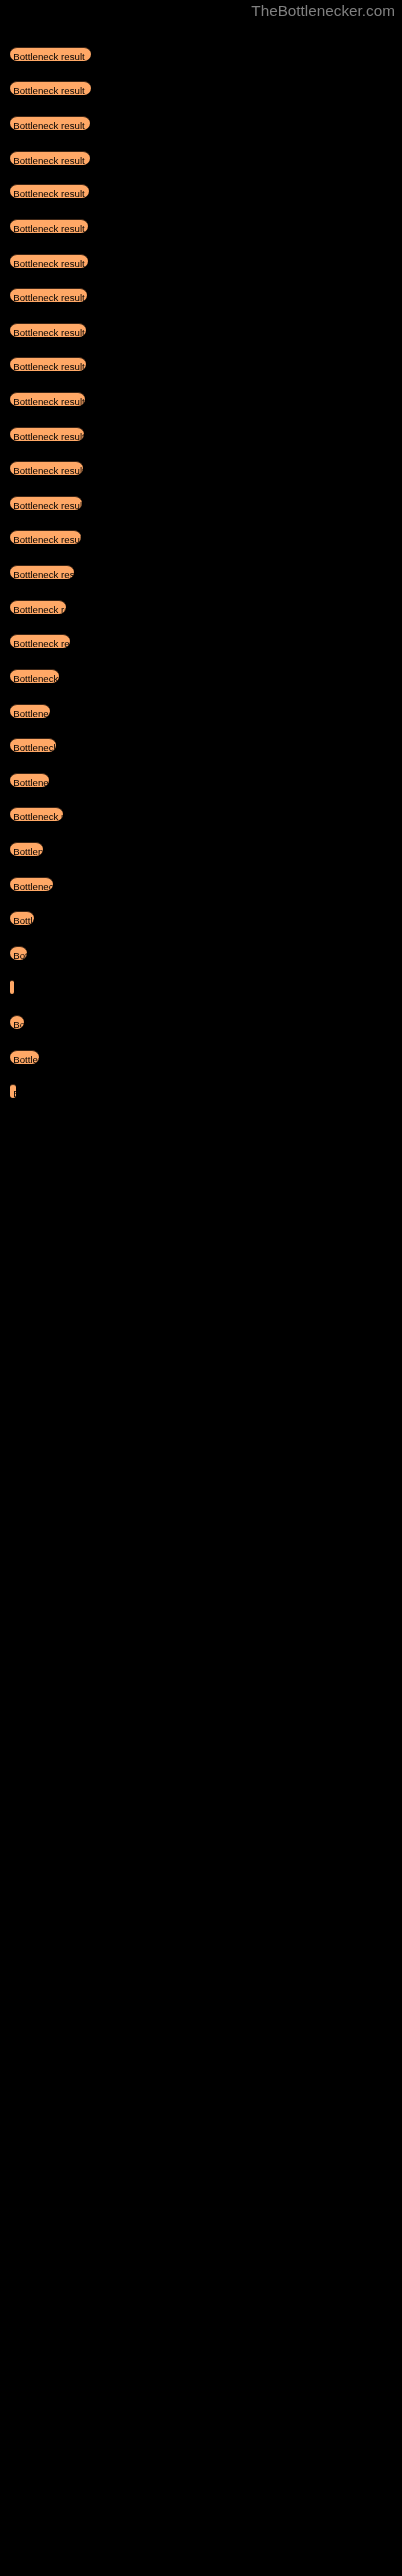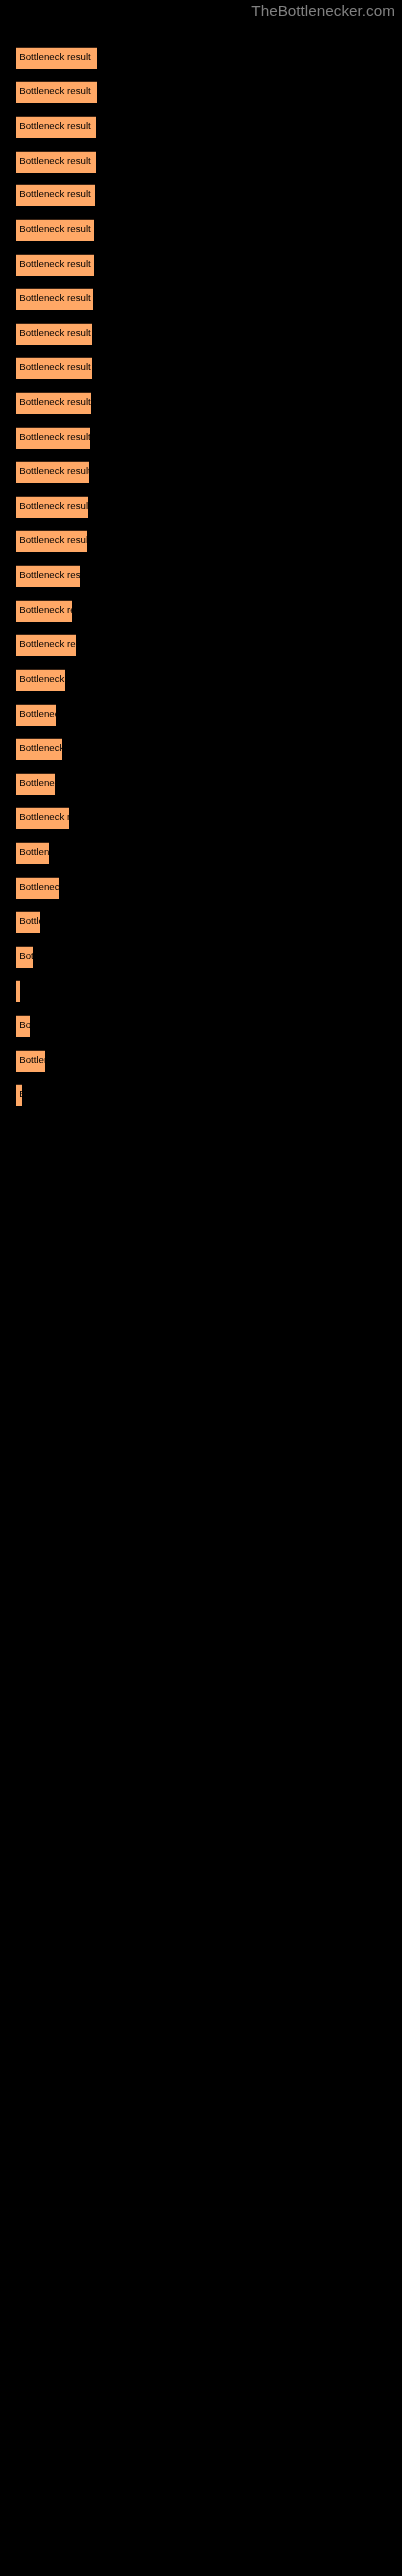--- a/index.html
+++ b/index.html
@@ -30,28 +30,29 @@
     letter-spacing: 0px;
     white-space: nowrap;
   }
   .bar-row {
     position: absolute;
     left: 0;
     height: 21px;
   }
   .bar {
     position: absolute;
-    left: 16px;
+    left: 10px;
     top: 0;
-    height: 22px;
+    height: 14px;
     box-sizing: border-box;
     background: #ffa866;
     border-top: 1.6px solid #3b2414;
     overflow: hidden;
     white-space: nowrap;
+    border-radius: 10px;
   }
   .bar-label {
     position: absolute;
     left: 3.2px;
     top: 2.4px;
     font-size: 9.7px;
     color: #000000;
     font-family: "Liberation Sans", sans-serif;
     white-space: nowrap;
     line-height: 14.5px;

